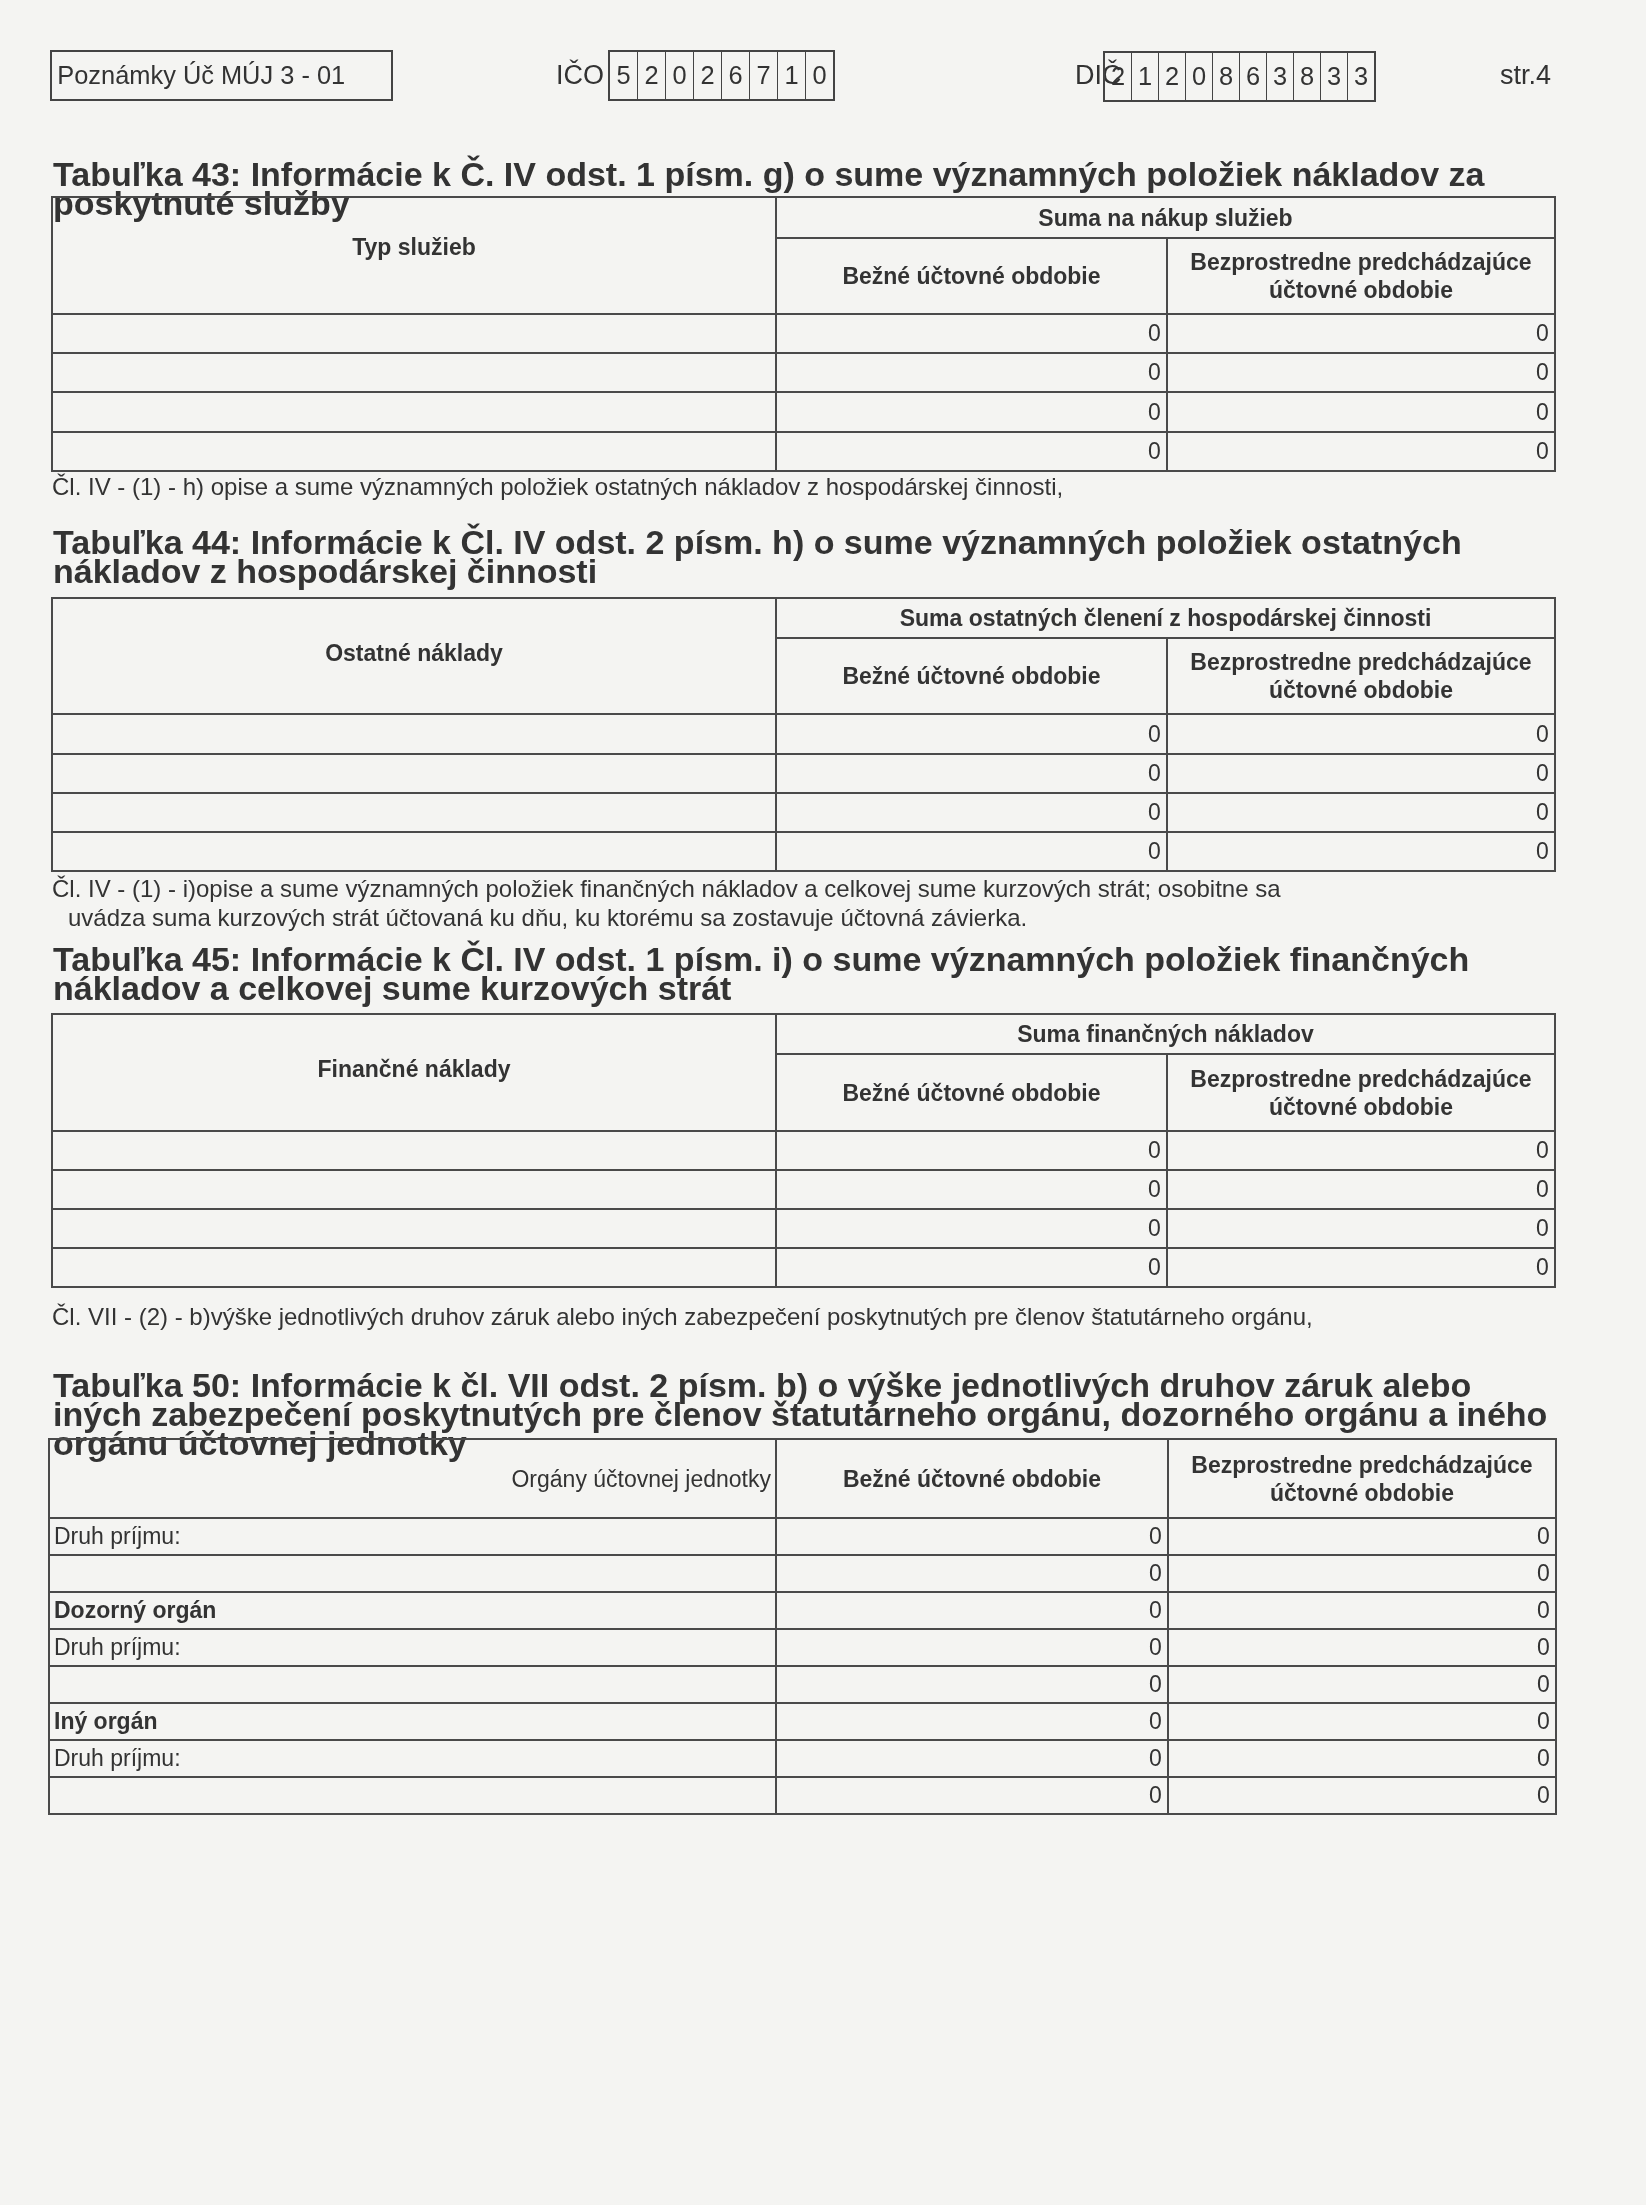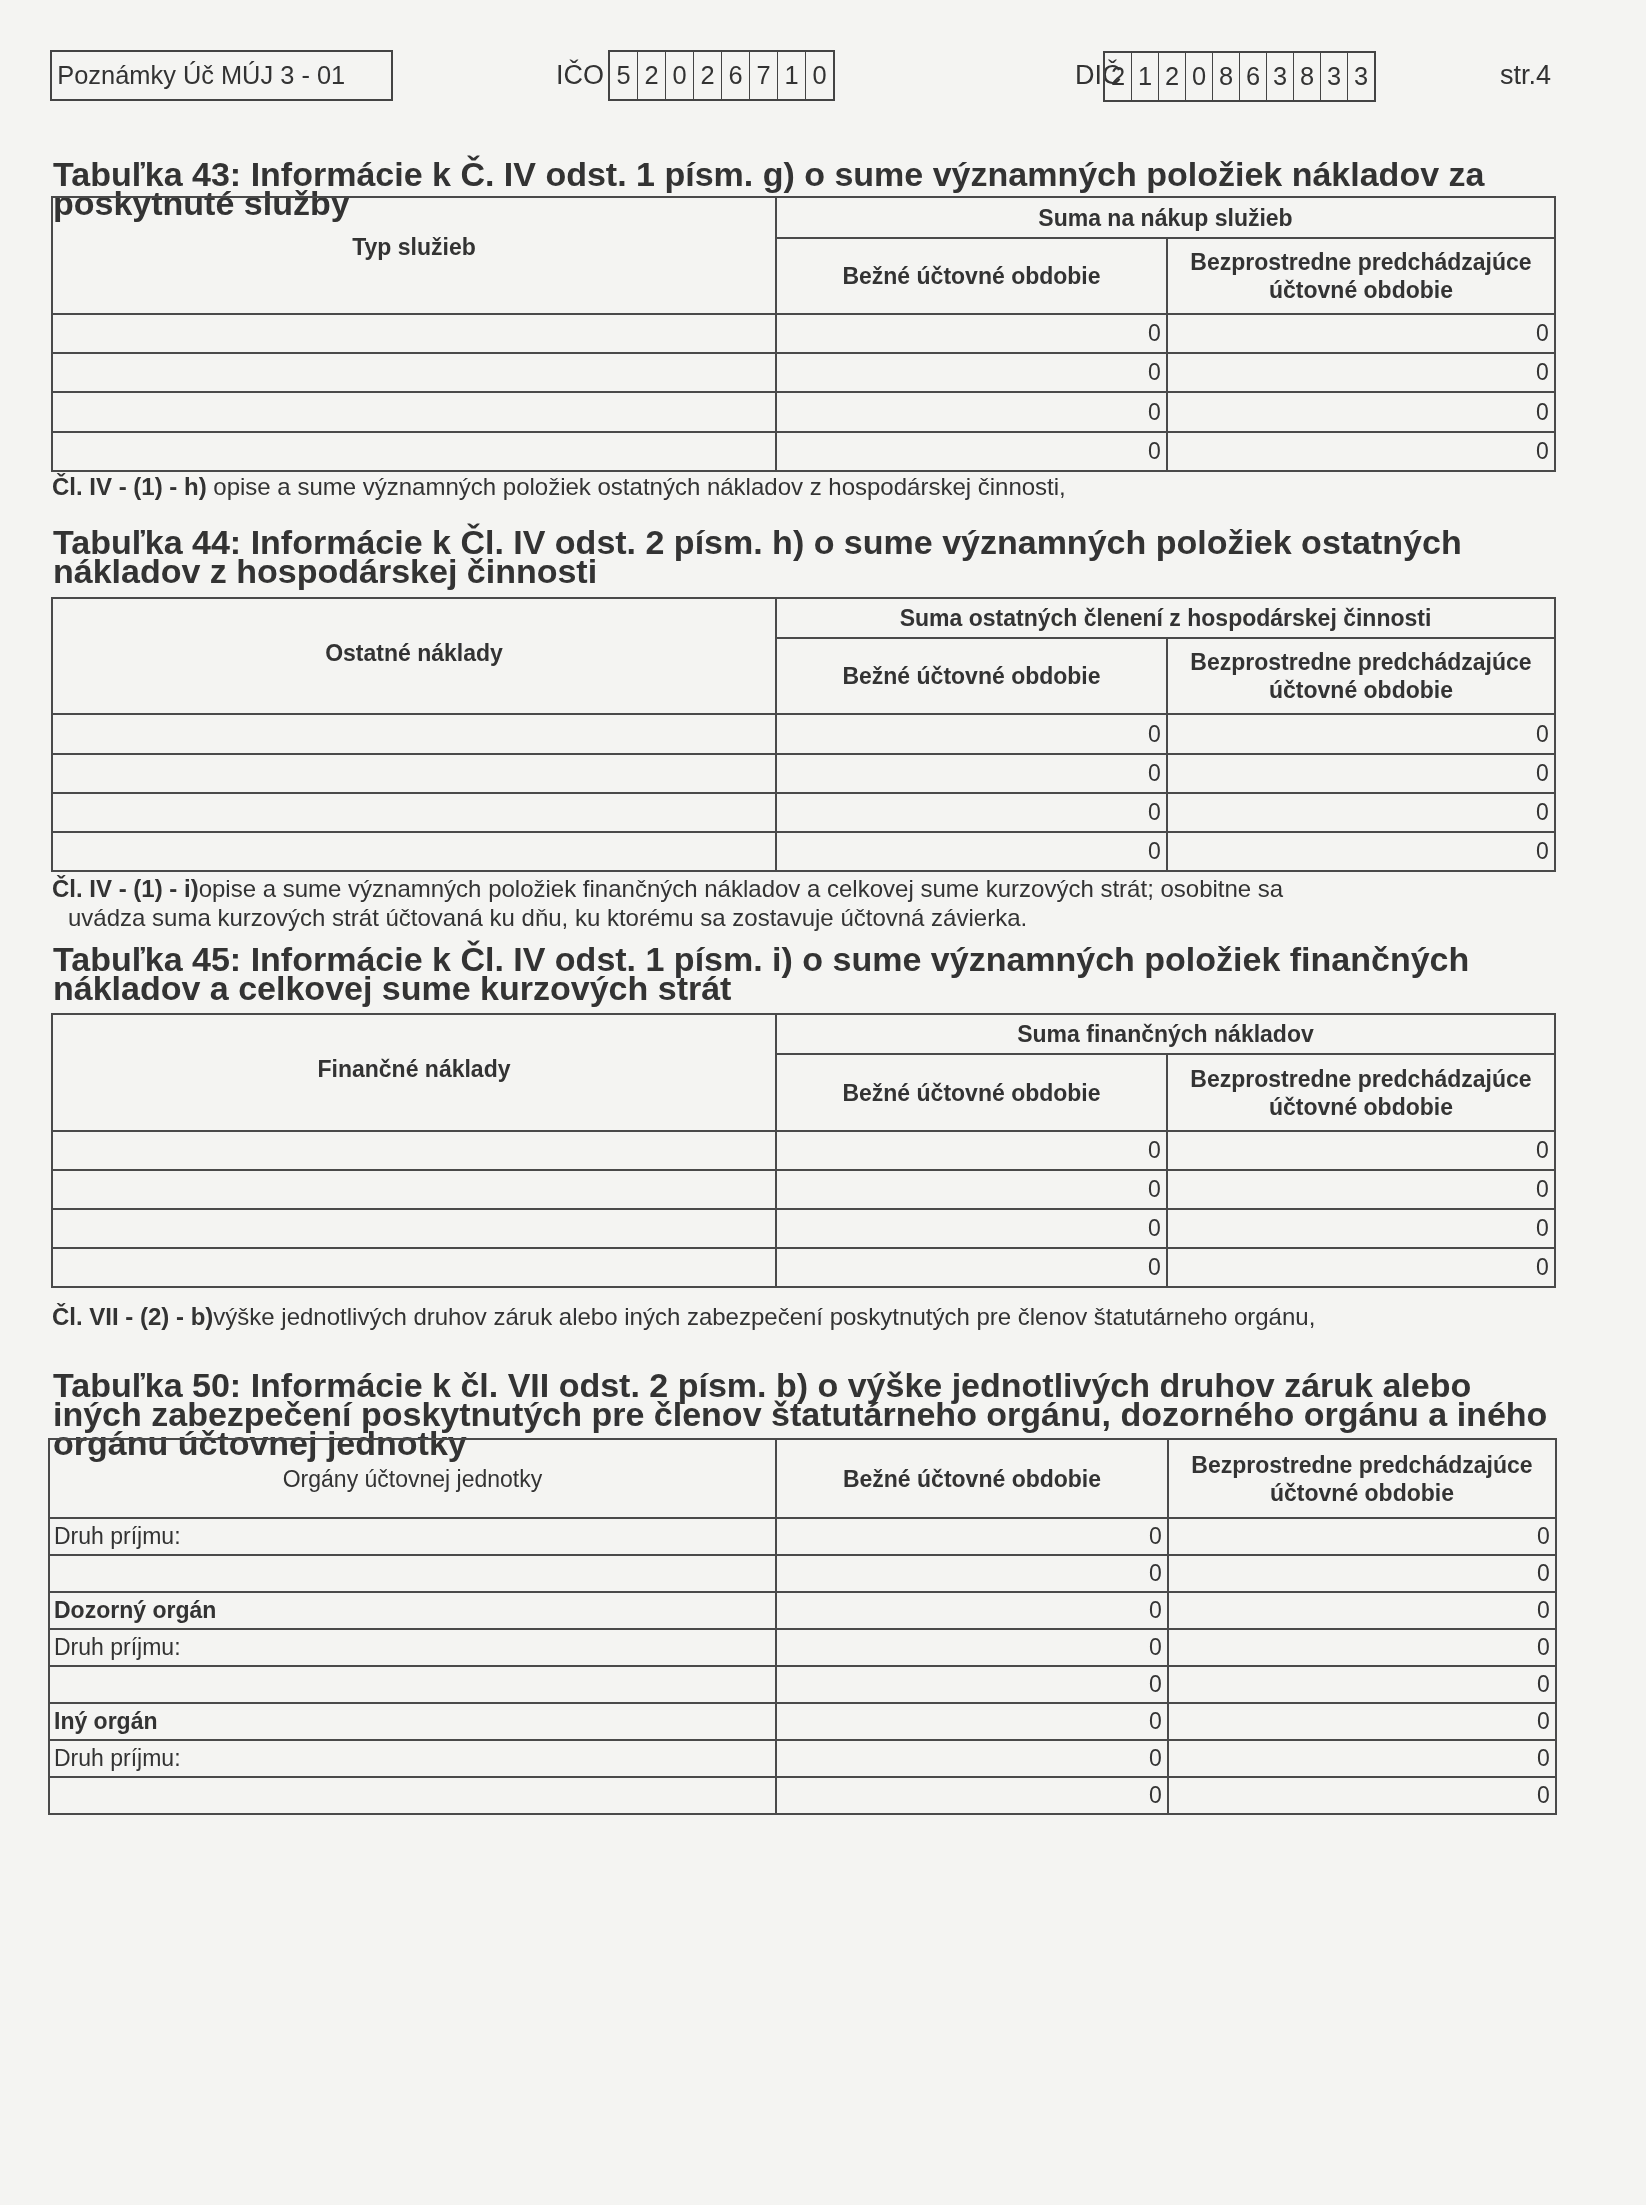--- a/index.html
+++ b/index.html
@@ -17,34 +17,34 @@
   .hdr-label { font-size: 27px; line-height: 51px; color: #333; }
   .digits { display: flex; border: 2px solid #444; box-sizing: border-box; height: 51px; }
   .digit {
     width: 27px; border-right: 1.3px solid #444; text-align: center;
     font-size: 25.4px; line-height: 47px; color: #333;
   }
   .digit:last-child { border-right: none; }
   .dic .digit { width: 26px; }
   .title { font-weight: bold; font-size: 34px; color: #333; line-height: 29px; }
   .note { font-size: 24px; color: #333; line-height: 29px; }
-  .note b { font-weight: bold; }
+  .note b { font-weight: normal; }
   .note .indent { display: block; padding-left: 16px; }
   table.t {
     position: absolute; border-collapse: collapse; table-layout: fixed;
     font-size: 23px; color: #333;
   }
   table.t td, table.t th {
     border: 2px solid #4a4a4a; padding: 0 4px; box-sizing: border-box;
   }
   table.t th { font-weight: bold; text-align: center; line-height: 28px; }
   table.t td.num { text-align: right; padding-right: 5.3px; }
   table.t td.lbl-b { font-weight: bold; text-align: left; }
   table.t td.lbl { font-weight: normal; text-align: left; }
-  table.t th.left { text-align: center; font-weight: normal; }
+  table.t th.left { text-align: right; font-weight: normal; }
 </style>
 </head>
 <body>
 
 <div class="abs hdr-box">
   <span>Poznámky Úč MÚJ 3 - 01</span>
 </div>
 
 <div class="abs hdr-label" style="left:556px; top:50px;">IČO</div>
 <div class="abs digits" style="left:608px; top:50px;">

